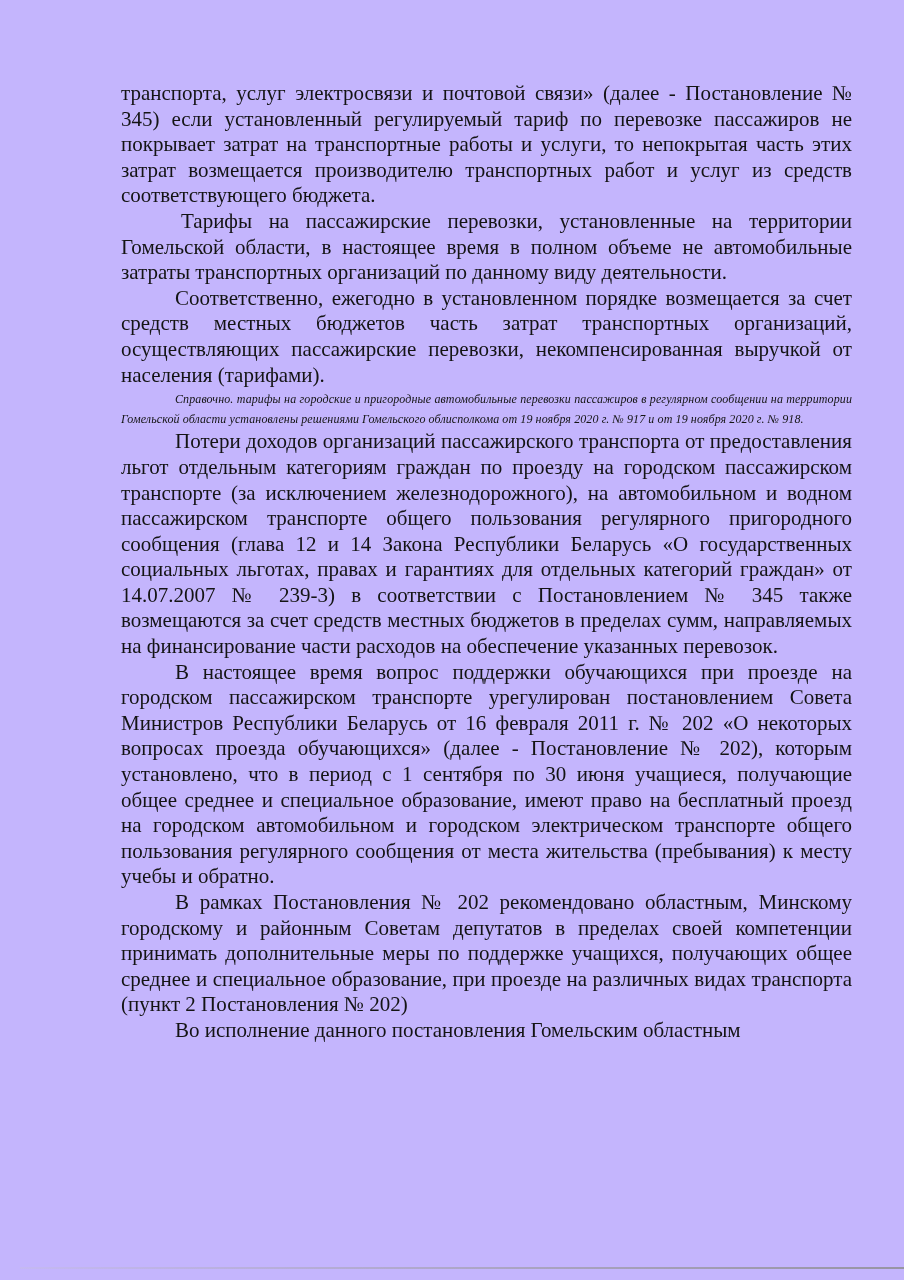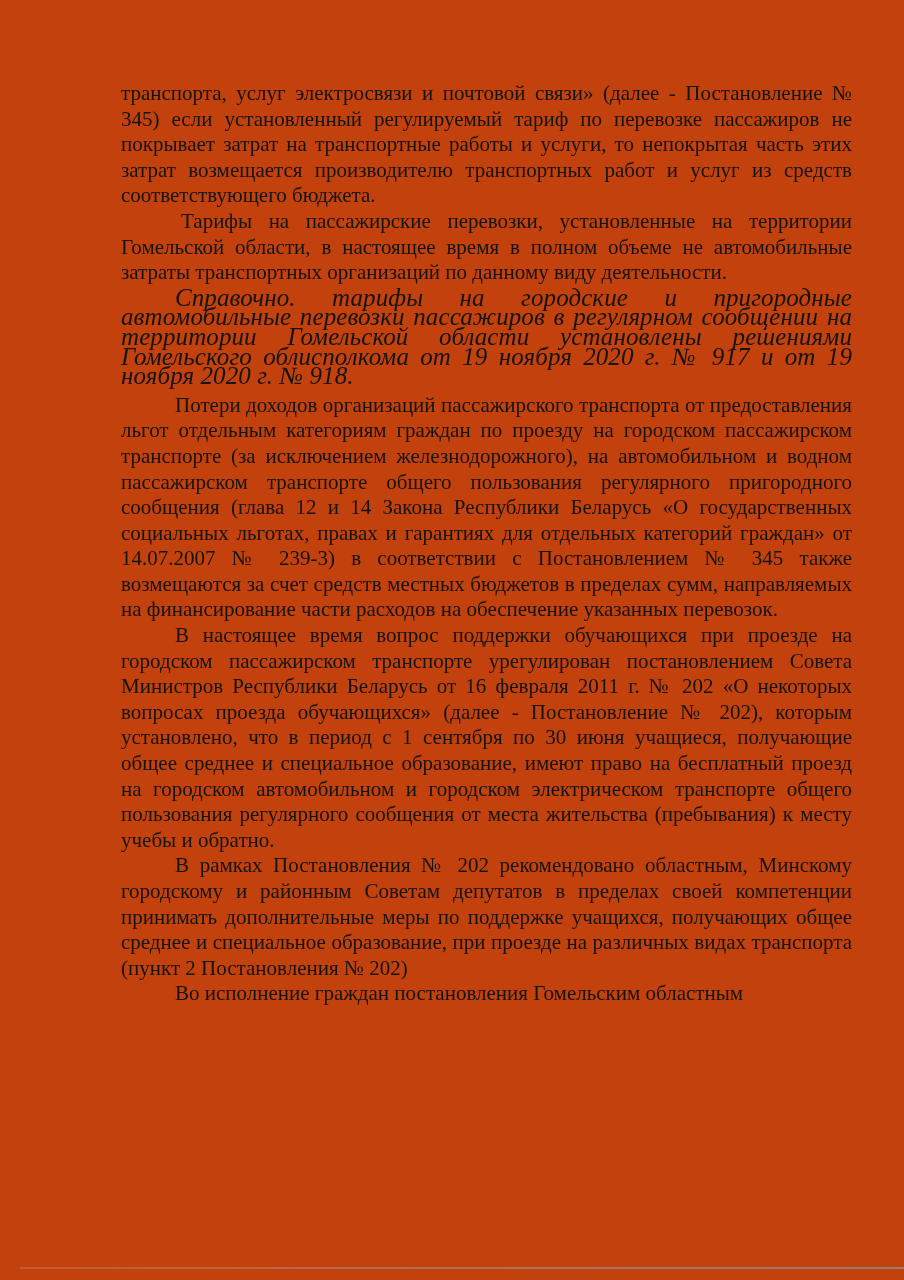--- a/index.html
+++ b/index.html
@@ -3,49 +3,50 @@
   <meta charset="utf-8">
   <style>
     html, body { margin: 0; padding: 0; }
     body {
       width: 904px; height: 1280px; overflow: hidden;
       background: #fdfbfd;
       position: relative;
     }
     .page {
       position: absolute; left: 0; top: 0; width: 904px; height: 1280px;
-      background: #c2410c;
+      background: #c4b5fd;
       text-decoration: underline;
     }
     .text-col {
       position: absolute; left: 121px; top: 81px; width: 731px;
       font-family: "Liberation Serif", "DejaVu Serif", serif;
       font-size: 21px; color: #141414;
       line-height: 25.6px;
     }
     .para { margin: 0; text-align: justify; text-align-last: left; }
     .indent { text-indent: 54px; }
     .indent-wide { text-indent: 60px; }
     .italic {
-      font-style: italic; line-height: 19.6px; font-size: 25px;
-      margin-top: 2px; margin-bottom: 7px;
+      font-style: italic; line-height: 19.6px; font-size: 12px;
+      margin-top: 2px; 
       letter-spacing: 0.1px;
     }
     .bottom-rule {
       position: absolute; left: 20px; right: 0; top: 1267px; height: 2px;
       background: linear-gradient(to right, rgba(200,200,200,0.2), rgba(150,150,150,0.6) 60%, rgba(140,140,140,0.8));
     }
   </style>
 </head>
 <body>
 
 <div class="page">
   <div class="text-col">
     <p class="para">транспорта, услуг электросвязи и почтовой связи» (далее - Постановление № 345) если установленный регулируемый тариф по перевозке пассажиров не покрывает затрат на транспортные работы и услуги, то непокрытая часть этих затрат возмещается производителю транспортных работ и услуг из средств соответствующего бюджета.</p>
     <p class="para indent-wide">Тарифы на пассажирские перевозки, установленные на территории Гомельской области, в настоящее время в полном объеме не автомобильные затраты транспортных организаций по данному виду деятельности.</p>
+    <p class="para indent">Соответственно, ежегодно в установленном порядке возмещается за счет средств местных бюджетов часть затрат транспортных организаций, осуществляющих пассажирские перевозки, некомпенсированная выручкой от населения (тарифами).</p>
     <p class="para indent italic">Справочно. тарифы на городские и пригородные автомобильные перевозки пассажиров в регулярном сообщении на территории Гомельской области установлены решениями Гомельского облисполкома от 19 ноября 2020 г. № 917 и от 19 ноября 2020 г. № 918.</p>
     <p class="para indent">Потери доходов организаций пассажирского транспорта от предоставления льгот отдельным категориям граждан по проезду на городском пассажирском транспорте (за исключением железнодорожного), на автомобильном и водном пассажирском транспорте общего пользования регулярного пригородного сообщения (глава 12 и 14 Закона Республики Беларусь «О государственных социальных льготах, правах и гарантиях для отдельных категорий граждан» от 14.07.2007 № 239-3) в соответствии с Постановлением № 345 также возмещаются за счет средств местных бюджетов в пределах сумм, направляемых на финансирование части расходов на обеспечение указанных перевозок.</p>
     <p class="para indent">В настоящее время вопрос поддержки обучающихся при проезде на городском пассажирском транспорте урегулирован постановлением Совета Министров Республики Беларусь от 16 февраля 2011 г. № 202 «О некоторых вопросах проезда обучающихся» (далее - Постановление № 202), которым установлено, что в период с 1 сентября по 30 июня учащиеся, получающие общее среднее и специальное образование, имеют право на бесплатный проезд на городском автомобильном и городском электрическом транспорте общего пользования регулярного сообщения от места жительства (пребывания) к месту учебы и обратно.</p>
     <p class="para indent">В рамках Постановления № 202 рекомендовано областным, Минскому городскому и районным Советам депутатов в пределах своей компетенции принимать дополнительные меры по поддержке учащихся, получающих общее среднее и специальное образование, при проезде на различных видах транспорта (пункт 2 Постановления № 202)</p>
-    <p class="para indent">Во исполнение граждан постановления Гомельским областным</p>
+    <p class="para indent">Во исполнение данного постановления Гомельским областным</p>
   </div>
   <div class="bottom-rule"></div>
 </div>
 
 </body></html>

